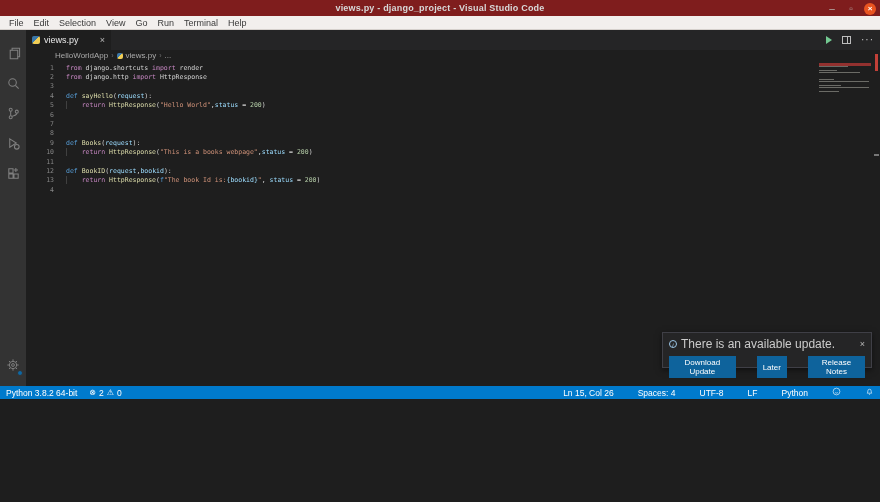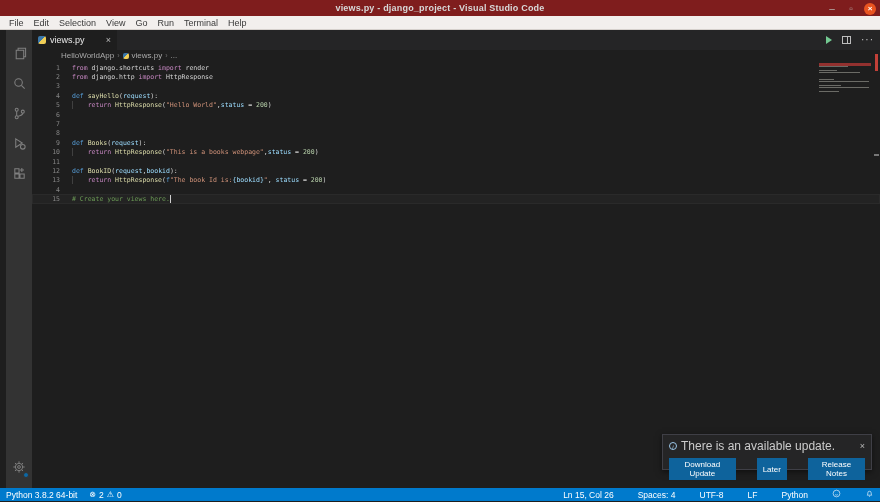--- a/index.html
+++ b/index.html
@@ -16,21 +16,21 @@
   .win-btn { color:#b5b0ab; font-size:10px; line-height:10px; width:12px; text-align:center; cursor:default;}
   .win-close { width:12px; height:12px; border-radius:50%; background:#e95420;
               color:#fff; font-size:8px; line-height:12px; text-align:center; font-weight:bold;}
 
   
   .menubar { height:14px; background:#f2efed; display:flex; align-items:center;
              padding-left:4px; border-bottom:1px solid #d5d0cc;}
   .menu-item { font-size:9px; color:#3a3a3a; padding:0 5px; cursor:default; }
 
   
-  .main { display:flex; height:458px;margin-left:6px; }
+  .main { display:flex; height:356px; }
 
   .activitybar { width:26px; background:#333333; display:flex; flex-direction:column;
                  align-items:center; padding-top:8px; position:relative; }
   .act-icon { width:26px; height:30px; display:flex; align-items:center; justify-content:center; opacity:.75;}
   .act-icon svg { stroke:#9a9a9a; fill:none; stroke-width:1.1; }
   .act-bottom { position:absolute; bottom:6px; }
   .badge-dot { position:absolute; right:3px; bottom:4px; width:6px; height:6px;
                border-radius:50%; background:#007acc; border:1px solid #333; }
 
   .editor-region { flex:1; display:flex; flex-direction:column; background:#1e1e1e; position:relative;}
@@ -203,21 +203,20 @@
           <div class="line"><span class="ln">5</span><span class="lc"><span class="guide">    </span><span class="kw">return</span><span class="fg"> </span><span class="fn">HttpResponse</span><span class="fg">(</span><span class="str">"Hello World"</span><span class="fg">,</span><span class="param">status</span><span class="fg"> = </span><span class="num">200</span><span class="fg">)</span></span></div>
           <div class="line"><span class="ln">6</span><span class="lc"></span></div>
           <div class="line"><span class="ln">7</span><span class="lc"></span></div>
           <div class="line"><span class="ln">8</span><span class="lc"></span></div>
           <div class="line"><span class="ln">9</span><span class="lc"><span class="def">def</span><span class="fg"> </span><span class="fn">Books</span><span class="fg">(</span><span class="param">request</span><span class="fg">):</span></span></div>
           <div class="line"><span class="ln">10</span><span class="lc"><span class="guide">    </span><span class="kw">return</span><span class="fg"> </span><span class="fn">HttpResponse</span><span class="fg">(</span><span class="str">"This is a books webpage"</span><span class="fg">,</span><span class="param">status</span><span class="fg"> = </span><span class="num">200</span><span class="fg">)</span></span></div>
           <div class="line"><span class="ln">11</span><span class="lc"></span></div>
           <div class="line"><span class="ln">12</span><span class="lc"><span class="def">def</span><span class="fg"> </span><span class="fn">BookID</span><span class="fg">(</span><span class="param">request</span><span class="fg">,</span><span class="param">bookid</span><span class="fg">):</span></span></div>
           <div class="line"><span class="ln">13</span><span class="lc"><span class="guide">    </span><span class="kw">return</span><span class="fg"> </span><span class="fn">HttpResponse</span><span class="fg">(</span><span class="def">f</span><span class="str">"The book Id is:</span><span class="param">{bookid}</span><span class="str">"</span><span class="fg">, </span><span class="param">status</span><span class="fg"> = </span><span class="num">200</span><span class="fg">)</span></span></div>
           <div class="line"><span class="ln">4</span><span class="lc"></span></div>
-          <div class="line active"><span class="ln">15</span><span class="lc"><span class="com"># Create your views here.</span><span class="cursor"></span></span></div>
         </div>
       <div class="minimap" id="minimap">
           <div class="mini-row" style="background: rgb(147, 49, 47); height: 2.2px;">
             <div class="mini-bar mini-err" style="width: 28px; background: rgb(74, 31, 31);"></div>
           </div>
           <div class="mini-row">
             <div class="mini-bar" style="width: 28.8px;"></div>
           </div>
           <div class="mini-row"></div>
           <div class="mini-row">

